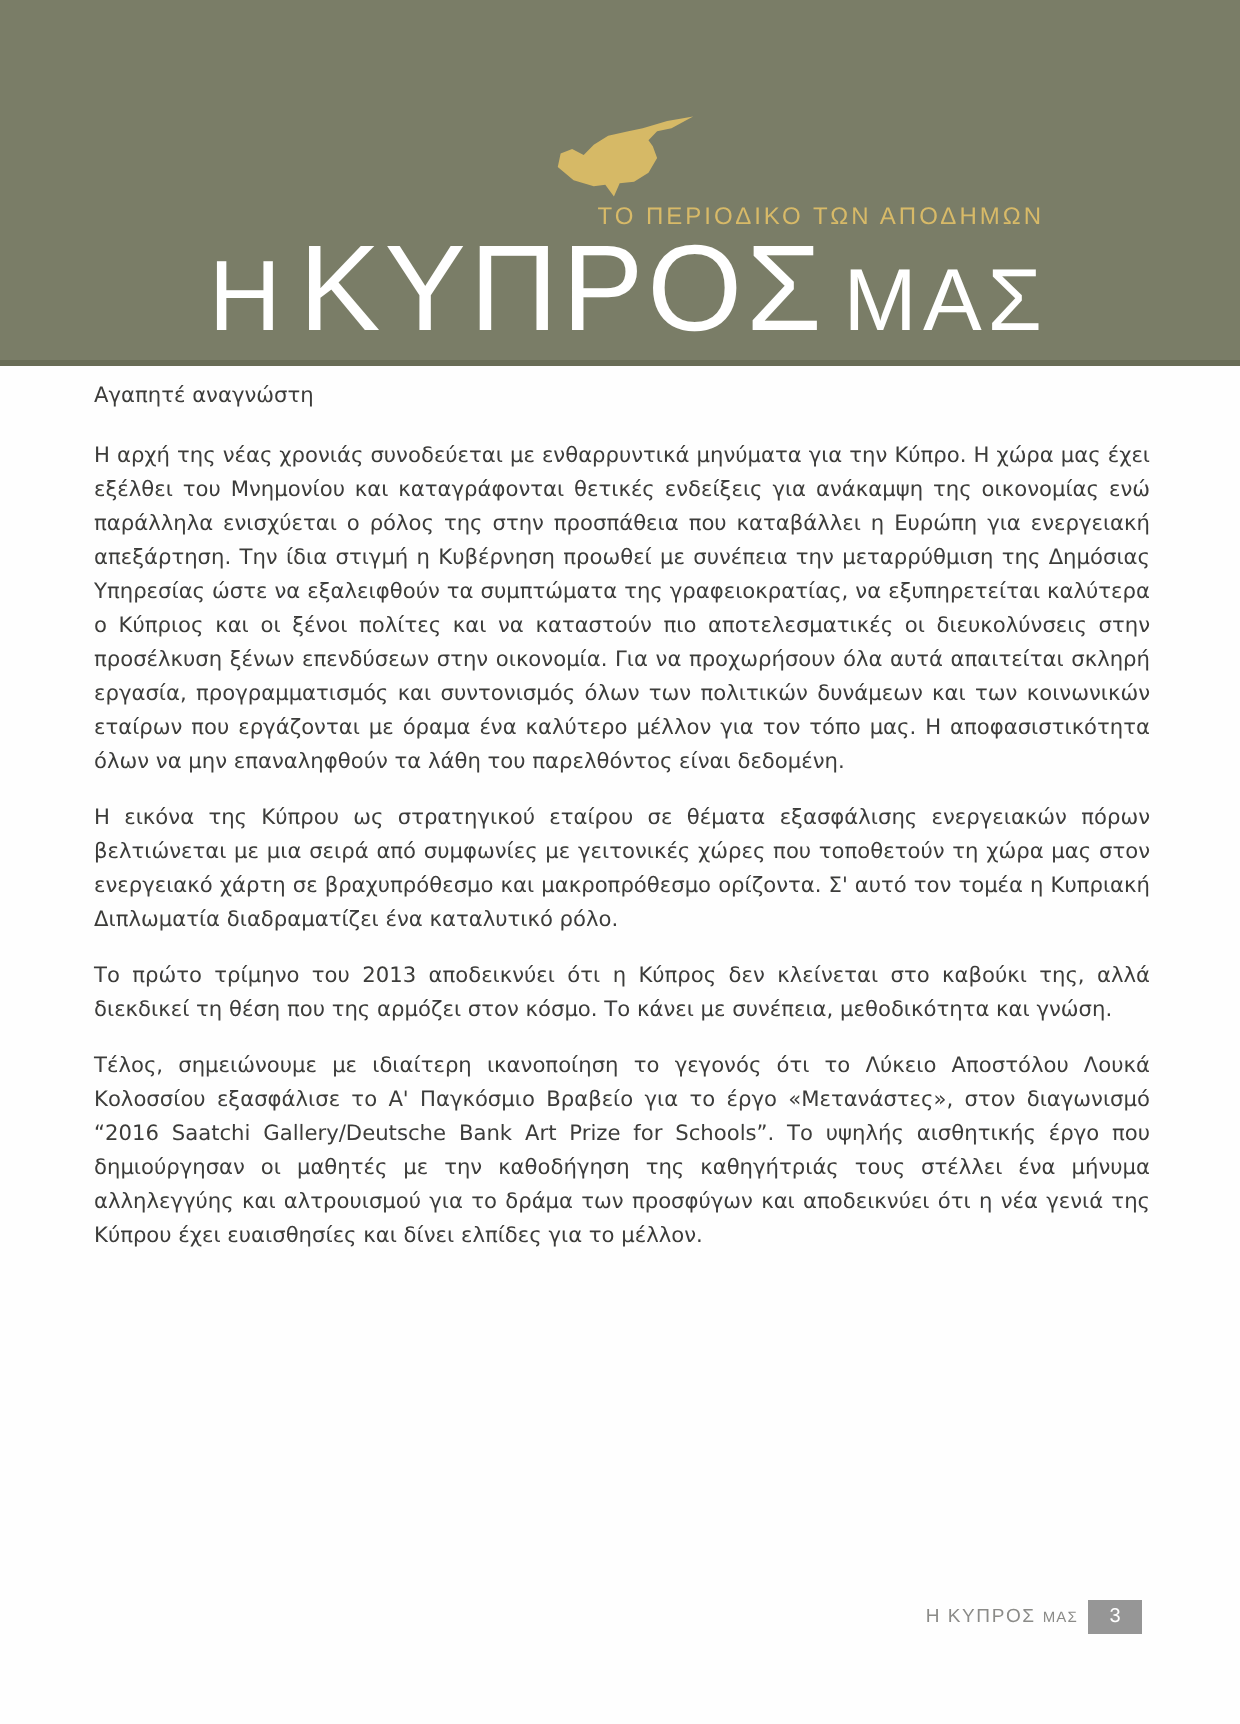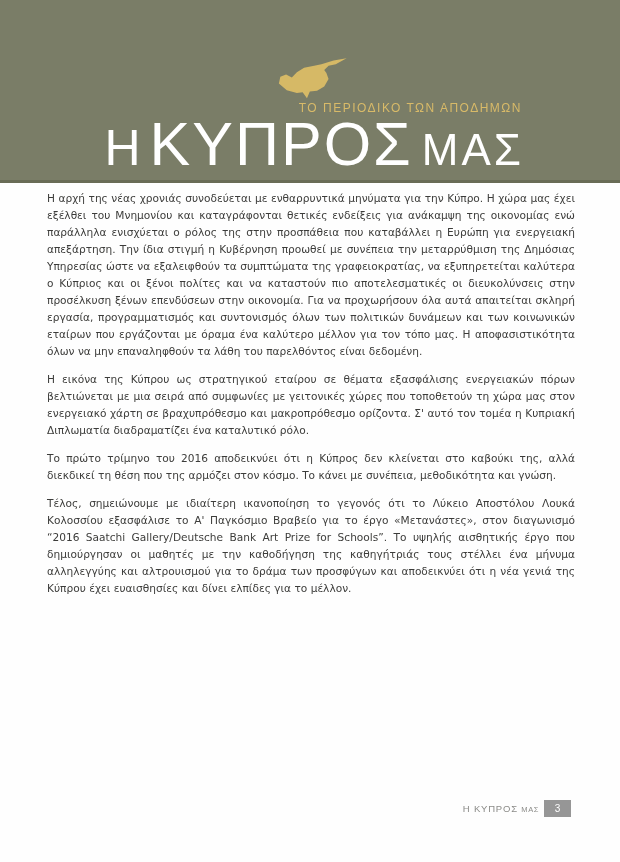--- a/index.html
+++ b/index.html
@@ -70,23 +70,24 @@
 
   <header class="banner">
     <svg class="cyprus-icon" viewBox="0 0 100 62" preserveAspectRatio="none" aria-hidden="true">
       <path d="M98 3 L83 11 L73 13 L67 19 L70 23 L73 31 L67 41 L57 47 L47 48 L43 57 L37 49 L29 50 L15 46 L4 37 L6 28 L14 25 L22 29 L29 22 L39 16 L53 13 L63 11 L80 6 Z" fill="#d6b966"></path>
     </svg>
     <div class="banner-subtitle">ΤΟ ΠΕΡΙΟΔΙΚΟ ΤΩΝ ΑΠΟΔΗΜΩΝ</div>
     <div class="banner-title"><span class="t-article">Η</span><span class="t-main">ΚΥΠΡΟΣ</span><span class="t-tail">ΜΑΣ</span></div>
   </header>
 
   <main class="content">
+    <p class="salutation">Αγαπητέ αναγνώστη</p>
     <p>Η αρχή της νέας χρονιάς συνοδεύεται με ενθαρρυντικά μηνύματα για την Κύπρο. Η χώρα μας έχει εξέλθει του Μνημονίου και καταγράφονται θετικές ενδείξεις για ανάκαμψη της οικονομίας ενώ παράλληλα ενισχύεται ο ρόλος της στην προσπάθεια που καταβάλλει η Ευρώπη για ενεργειακή απεξάρτηση. Την ίδια στιγμή η Κυβέρνηση προωθεί με συνέπεια την μεταρρύθμιση της Δημόσιας Υπηρεσίας ώστε να εξαλειφθούν τα συμπτώματα της γραφειοκρατίας, να εξυπηρετείται καλύτερα ο Κύπριος και οι ξένοι πολίτες και να καταστούν πιο αποτελεσματικές οι διευκολύνσεις στην προσέλκυση ξένων επενδύσεων στην οικονομία. Για να προχωρήσουν όλα αυτά απαιτείται σκληρή εργασία, προγραμματισμός και συντονισμός όλων των πολιτικών δυνάμεων και των κοινωνικών εταίρων που εργάζονται με όραμα ένα καλύτερο μέλλον για τον τόπο μας. Η αποφασιστικότητα όλων να μην επαναληφθούν τα λάθη του παρελθόντος είναι δεδομένη.</p>
     <p>Η εικόνα της Κύπρου ως στρατηγικού εταίρου σε θέματα εξασφάλισης ενεργειακών πόρων βελτιώνεται με μια σειρά από συμφωνίες με γειτονικές χώρες που τοποθετούν τη χώρα μας στον ενεργειακό χάρτη σε βραχυπρόθεσμο και μακροπρόθεσμο ορίζοντα. Σ' αυτό τον τομέα η Κυπριακή Διπλωματία διαδραματίζει ένα καταλυτικό ρόλο.</p>
-    <p>Το πρώτο τρίμηνο του 2016 αποδεικνύει ότι η Κύπρος δεν κλείνεται στο καβούκι της, αλλά διεκδικεί τη θέση που της αρμόζει στον κόσμο. Το κάνει με συνέπεια, μεθοδικότητα και γνώση.</p>
+    <p>Το πρώτο τρίμηνο του 2013 αποδεικνύει ότι η Κύπρος δεν κλείνεται στο καβούκι της, αλλά διεκδικεί τη θέση που της αρμόζει στον κόσμο. Το κάνει με συνέπεια, μεθοδικότητα και γνώση.</p>
     <p>Τέλος, σημειώνουμε με ιδιαίτερη ικανοποίηση το γεγονός ότι το Λύκειο Αποστόλου Λουκά Κολοσσίου εξασφάλισε το Α' Παγκόσμιο Βραβείο για το έργο «Μετανάστες», στον διαγωνισμό “2016 Saatchi Gallery/Deutsche Bank Art Prize for Schools”. Το υψηλής αισθητικής έργο που δημιούργησαν οι μαθητές με την καθοδήγηση της καθηγήτριάς τους στέλλει ένα μήνυμα αλληλεγγύης και αλτρουισμού για το δράμα των προσφύγων και αποδεικνύει ότι η νέα γενιά της Κύπρου έχει ευαισθησίες και δίνει ελπίδες για το μέλλον.</p>
   </main>
 
   <footer class="footer">
     <span class="footer-label"><span class="fl-main">Η ΚΥΠΡΟΣ</span> <span class="fl-tail">ΜΑΣ</span></span>
     <span class="page-badge">3</span>
   </footer>
 
 </div>
 

